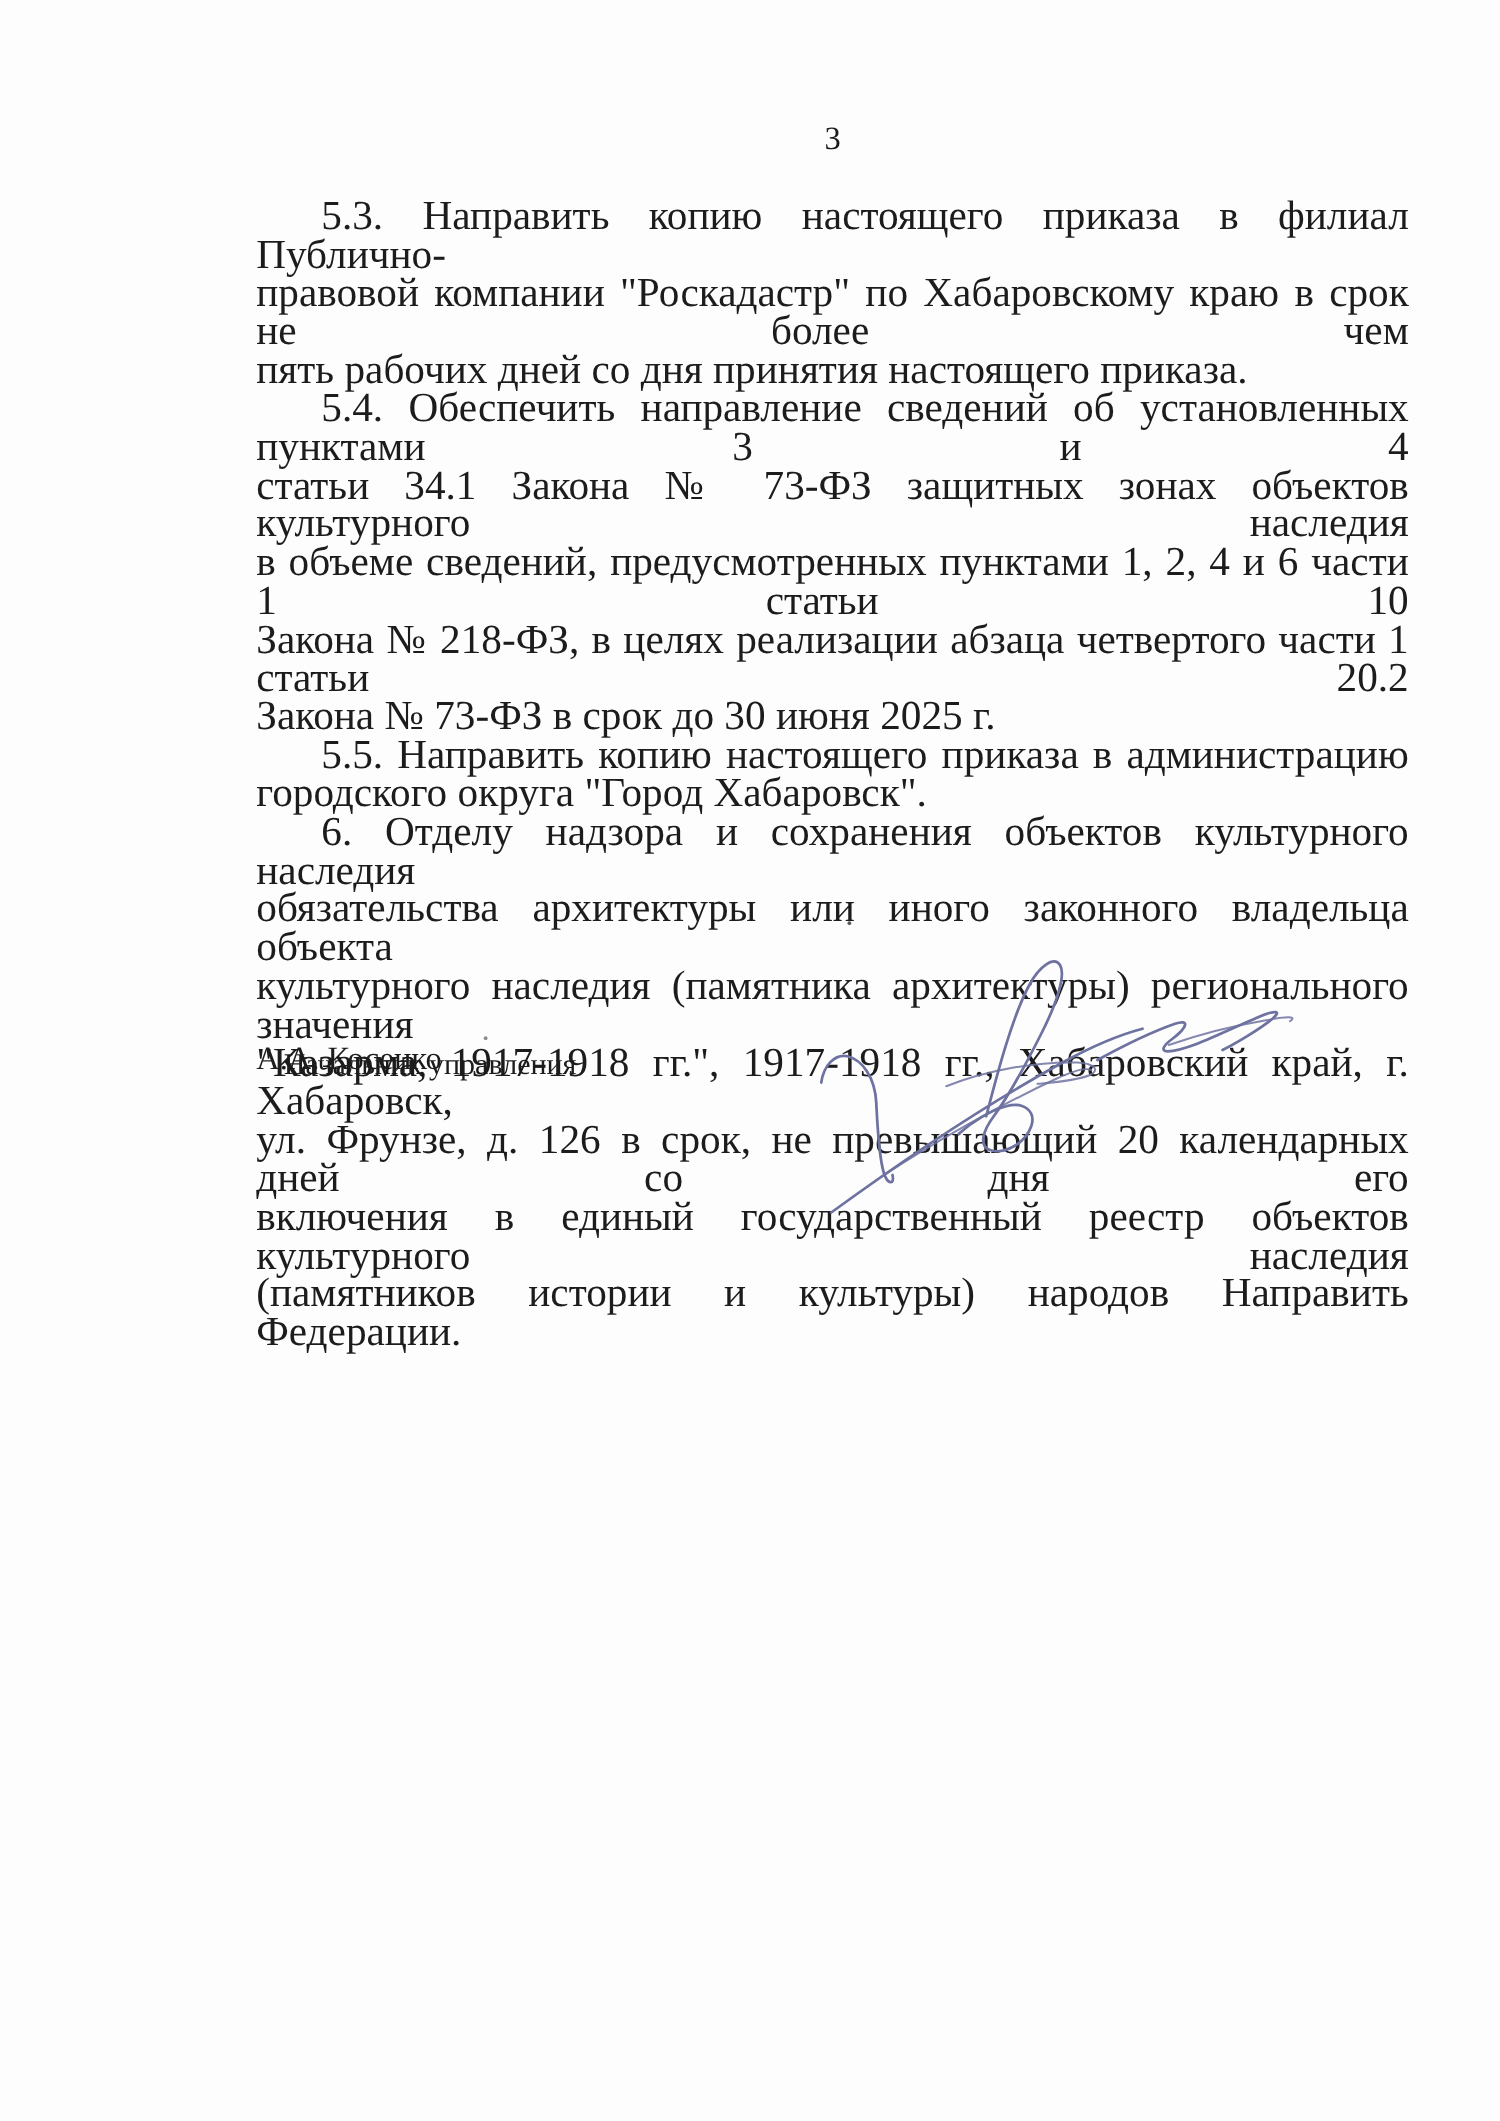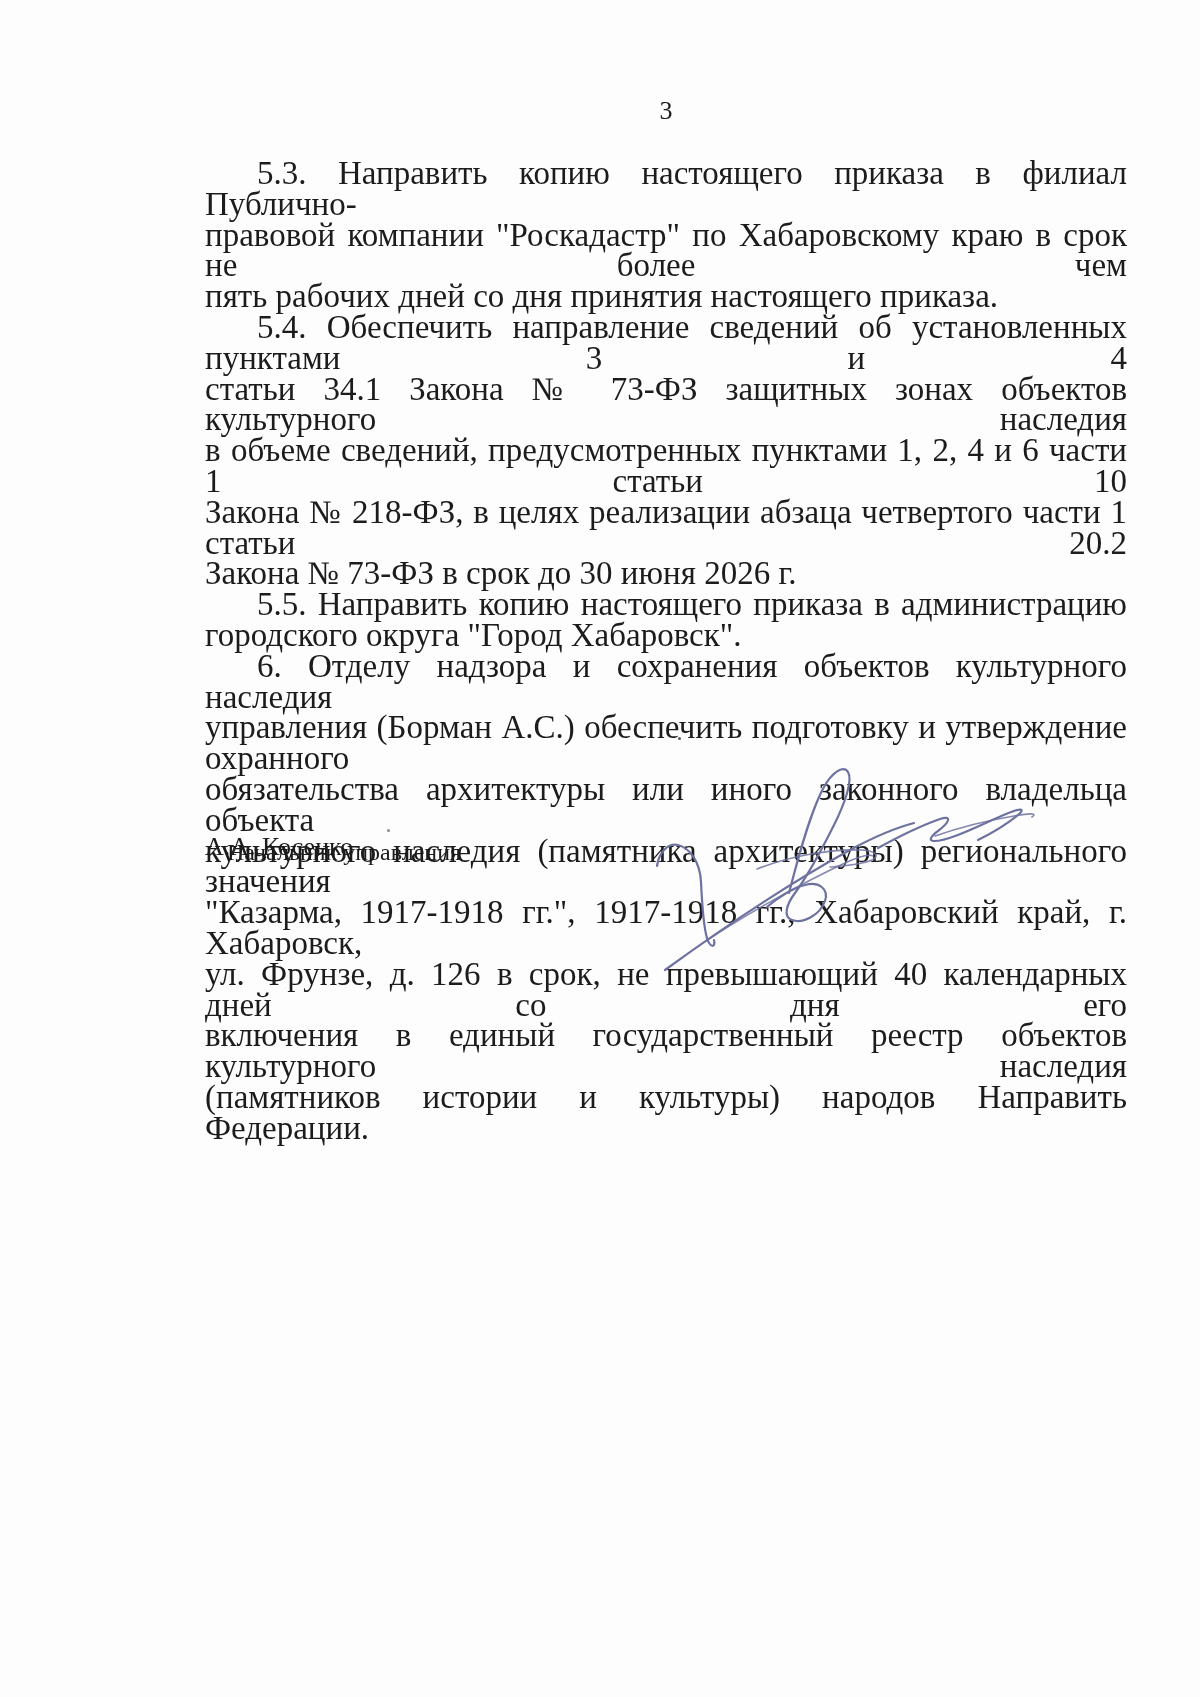--- a/index.html
+++ b/index.html
@@ -48,33 +48,32 @@
       <div>
         <div class="line first">5.3. Направить копию настоящего приказа в филиал Публично-</div>
         <div class="line">правовой компании "Роскадастр" по Хабаровскому краю в срок не более чем</div>
         <div class="line plast">пять рабочих дней со дня принятия настоящего приказа.</div>
       </div>
       <div>
         <div class="line first">5.4. Обеспечить направление сведений об установленных пунктами 3 и 4</div>
         <div class="line">статьи 34.1 Закона № 73-ФЗ защитных зонах объектов культурного наследия</div>
         <div class="line">в объеме сведений, предусмотренных пунктами 1, 2, 4 и 6 части 1 статьи 10</div>
         <div class="line">Закона № 218-ФЗ, в целях реализации абзаца четвертого части 1 статьи 20.2</div>
-        <div class="line plast">Закона № 73-ФЗ в срок до 30 июня 2026 г.</div>
+        <div class="line plast">Закона № 73-ФЗ в срок до 30 июня 2025 г.</div>
       </div>
       <div>
         <div class="line first">5.5. Направить копию настоящего приказа в администрацию</div>
         <div class="line plast">городского округа "Город Хабаровск".</div>
       </div>
       <div>
         <div class="line first">6. Отделу надзора и сохранения объектов культурного наследия</div>
-        <div class="line">управления (Борман А.С.) обеспечить подготовку и утверждение охранного</div>
         <div class="line">обязательства архитектуры или иного законного владельца объекта</div>
         <div class="line">культурного наследия (памятника архитектуры) регионального значения</div>
         <div class="line">"Казарма, 1917-1918 гг.", 1917-1918 гг., Хабаровский край, г. Хабаровск,</div>
-        <div class="line">ул. Фрунзе, д. 126 в срок, не превышающий 40 календарных дней со дня его</div>
+        <div class="line">ул. Фрунзе, д. 126 в срок, не превышающий 20 календарных дней со дня его</div>
         <div class="line">включения в единый государственный реестр объектов культурного наследия</div>
         <div class="line plast">(памятников истории и культуры) народов Направить Федерации.</div>
       </div>
     </div>
 
   <div class="dot a"></div>
   <div class="dot b"></div>
 
   <div class="sign-title">Начальник управления</div>
 

